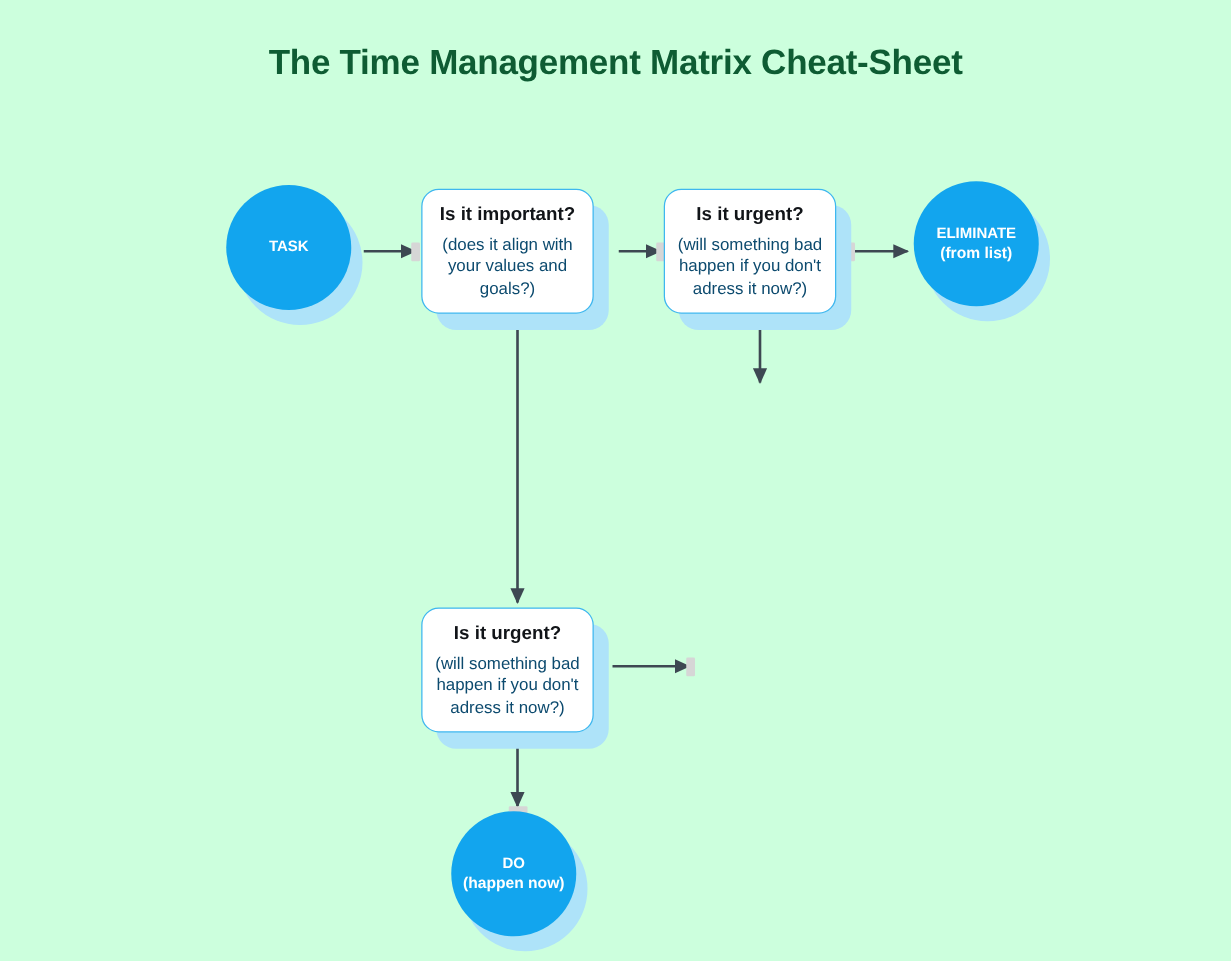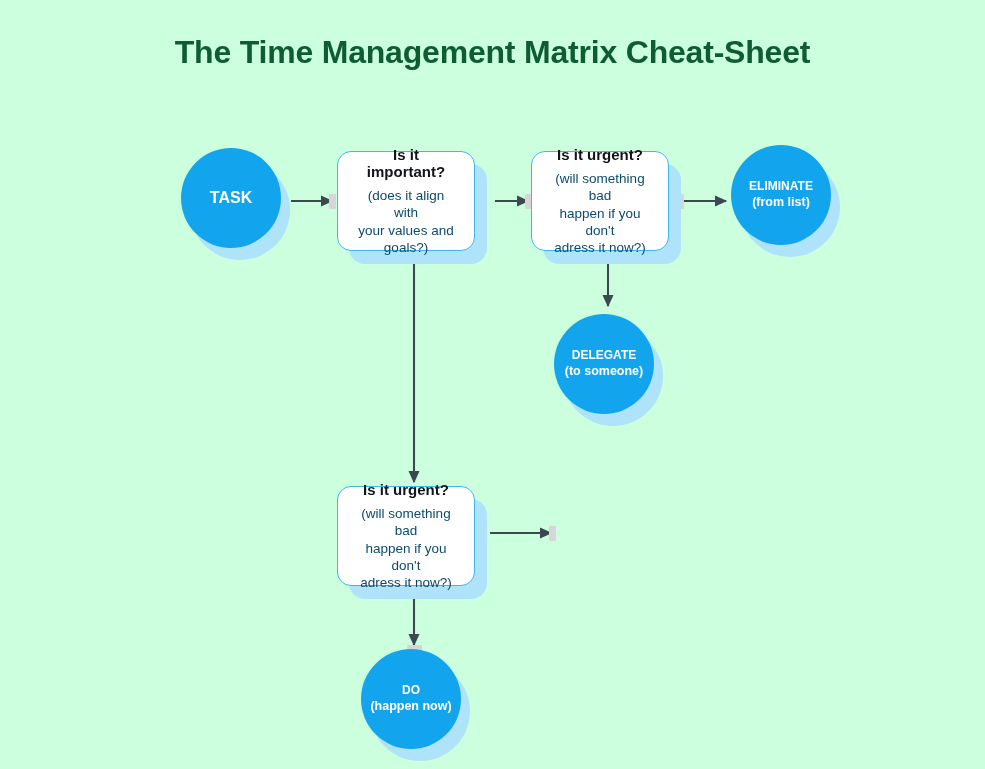--- a/index.html
+++ b/index.html
@@ -19,21 +19,21 @@
     height: 769px;
   }
 
   
   #page-title {
     position: absolute;
     left: 0;
     top: 34px;
     width: 985px;
     text-align: center;
-    font-size: 32px;
+    font-size: 28px;
     font-weight: bold;
     color: #0e5c33;
     letter-spacing: -0.2px;
   }
 
   
   #connectors {
     position: absolute;
     left: 0;
     top: 0;
@@ -78,21 +78,21 @@
   }
   .circle-sub {
     color: #ffffff;
     font-weight: bold;
     font-size: 12.5px;
     line-height: 1.2;
     text-align: right;
     margin-top: 1px;
   }
   .circle-title.solo {
-    font-size: 16px;
+    font-size: 12px;
   }
 
   
   .card-node {
     position: absolute;
   }
   .card-shadow {
     position: absolute;
     left: 12px;
     top: 13px;
@@ -109,21 +109,21 @@
     width: 100%;
     height: 100%;
     background: #ffffff;
     border: 1.6px solid #3eb7ef;
     border-radius: 14px;
     box-sizing: border-box;
     display: flex;
     flex-direction: column;
     align-items: center;
     justify-content: center;
-    padding: 6px 19px;
+    padding: 6px 2px;
   }
   .card-title {
     color: #111418;
     font-weight: bold;
     font-size: 15px;
     text-align: center;
     line-height: 1.15;
     margin-bottom: 7px;
   }
   .card-sub {
@@ -213,27 +213,20 @@
   </div>
 
   <div class="circle-node" style="left:731px; top:145px; width:100px; height:100px;">
     <div class="circle-shadow"></div>
     <div class="circle-main">
       <div class="circle-title">ELIMINATE</div>
       <div class="circle-sub">(from list)</div>
     </div>
   </div>
 
-  <div class="circle-node" style="left:554px; top:314px; width:100px; height:100px;">
-    <div class="circle-shadow"></div>
-    <div class="circle-main">
-      <div class="circle-title">DELEGATE</div>
-      <div class="circle-sub">(to someone)</div>
-    </div>
-  </div>
 
   <div class="card-node" style="left:337px; top:486px; width:138px; height:100px;">
     <div class="card-shadow"></div>
     <div class="card-main">
       <div class="card-title">Is it urgent?</div>
       <div class="card-sub">
         <div>(will something bad</div>
         <div>happen if you don't</div>
         <div>adress it now?)</div>
       </div>

